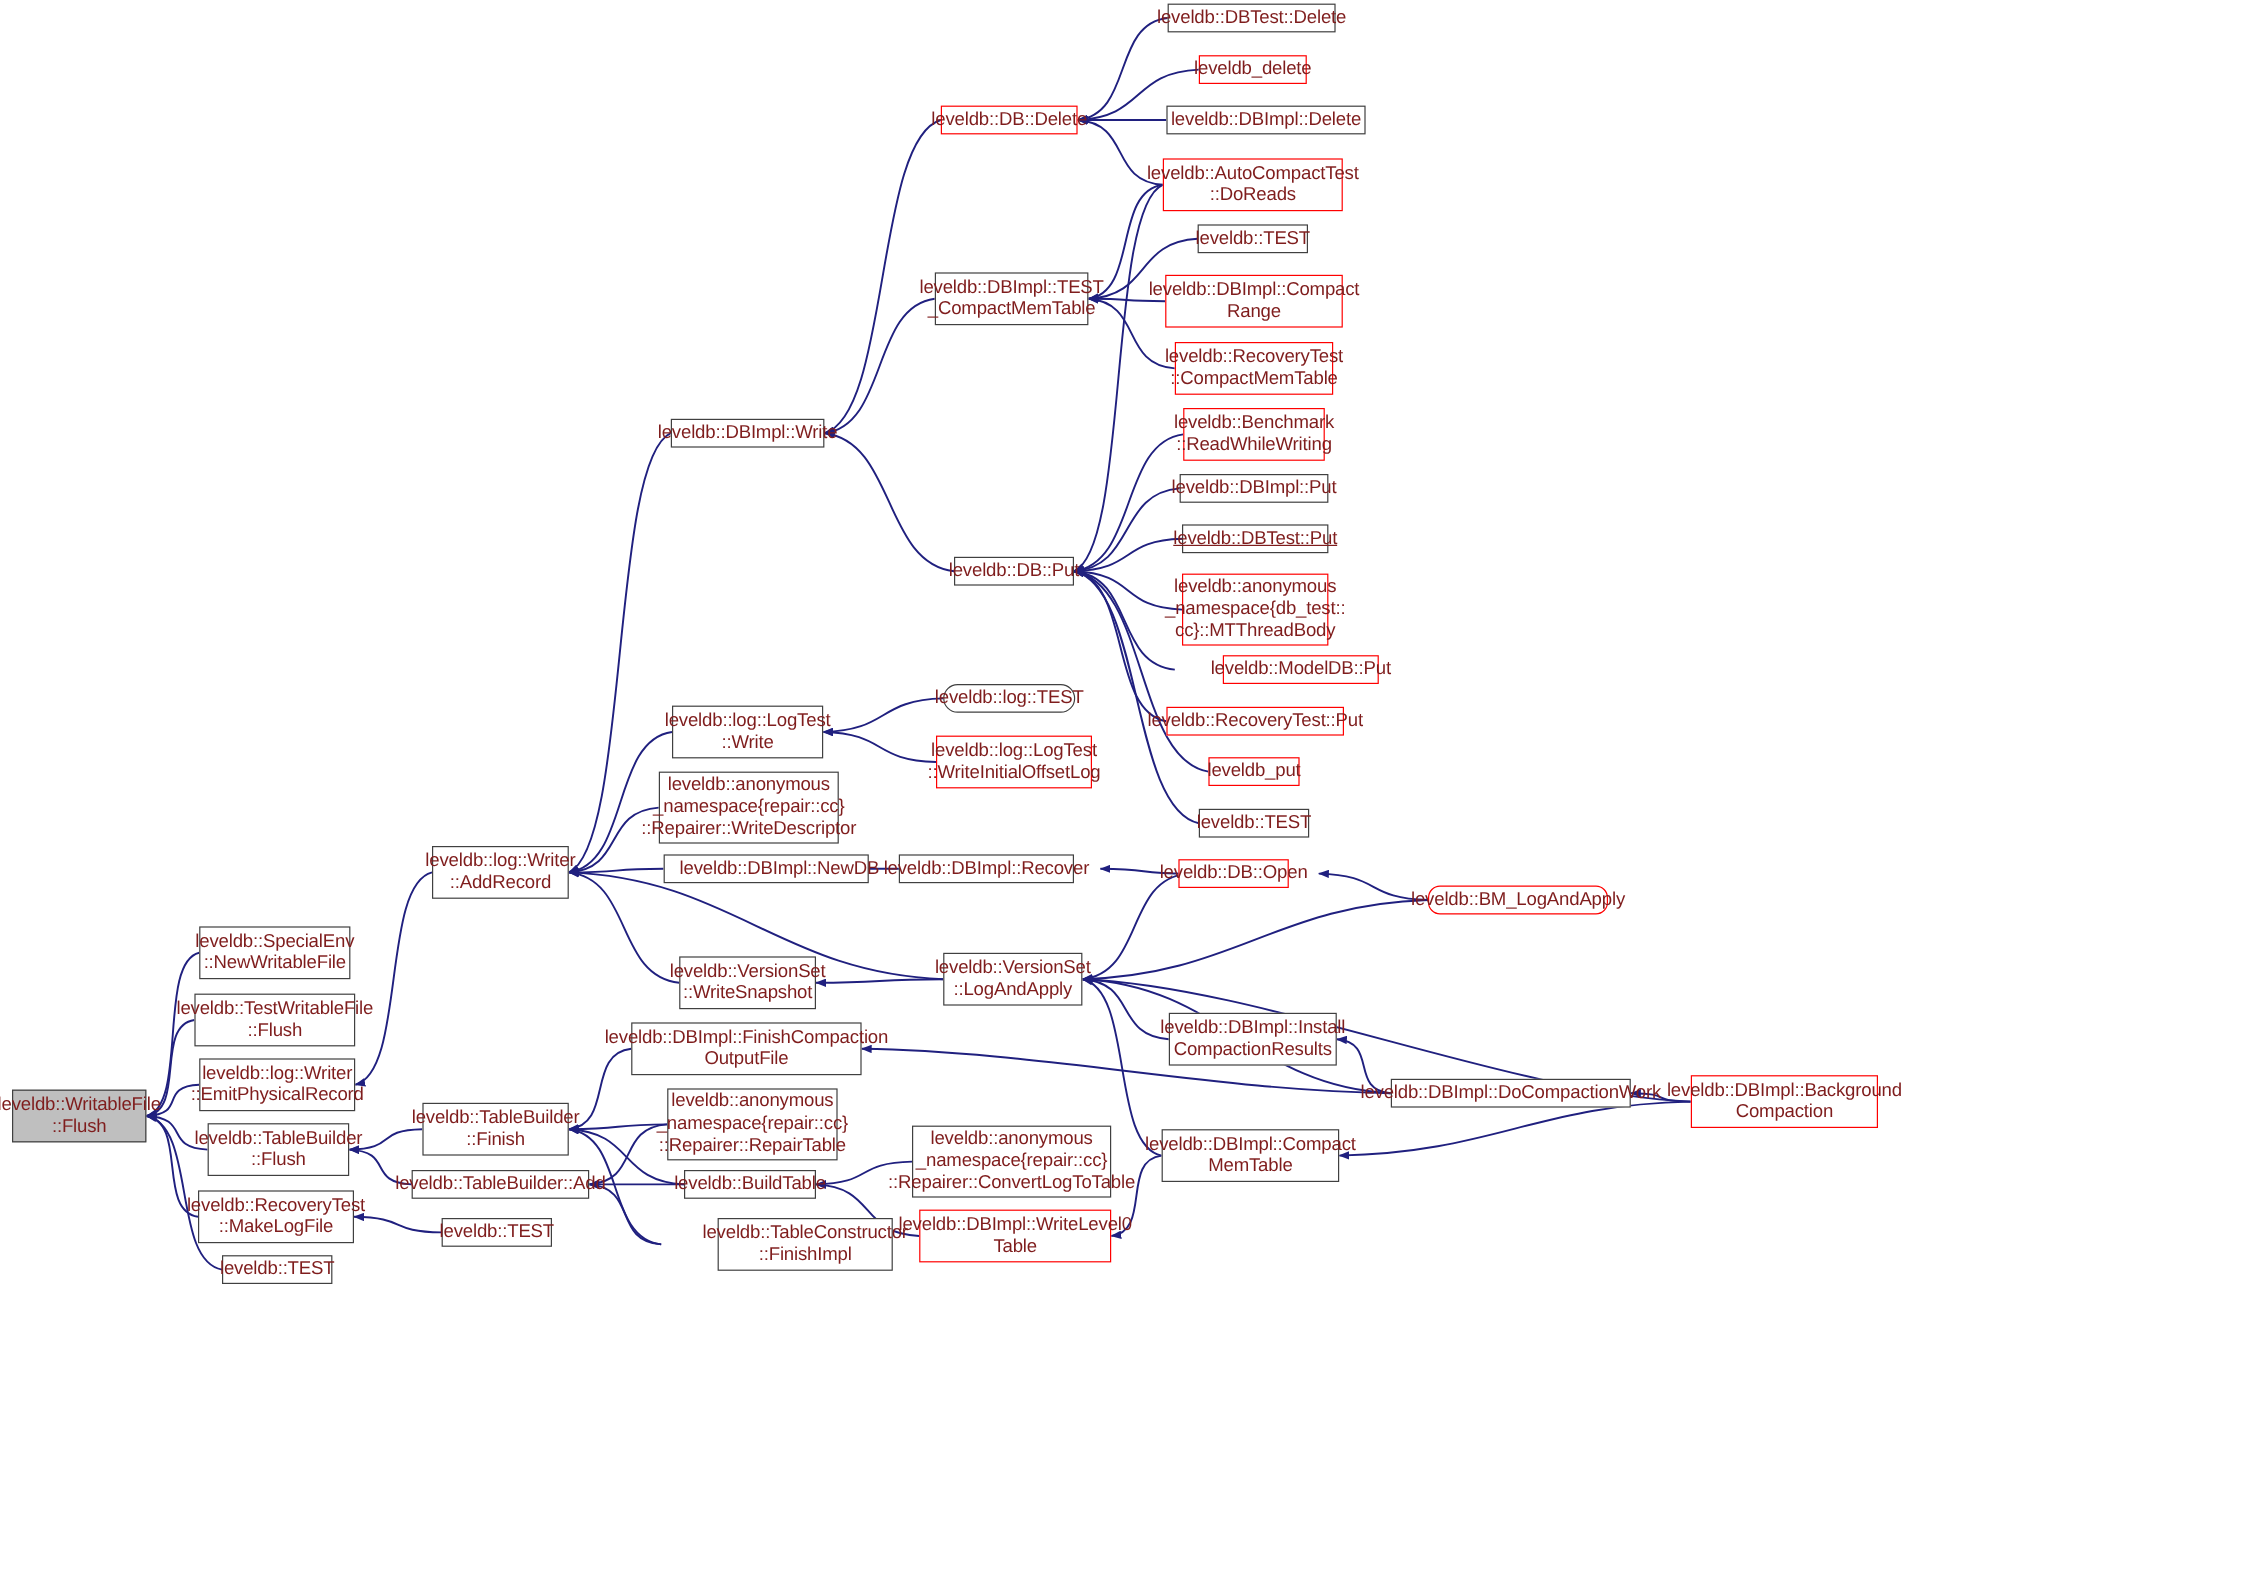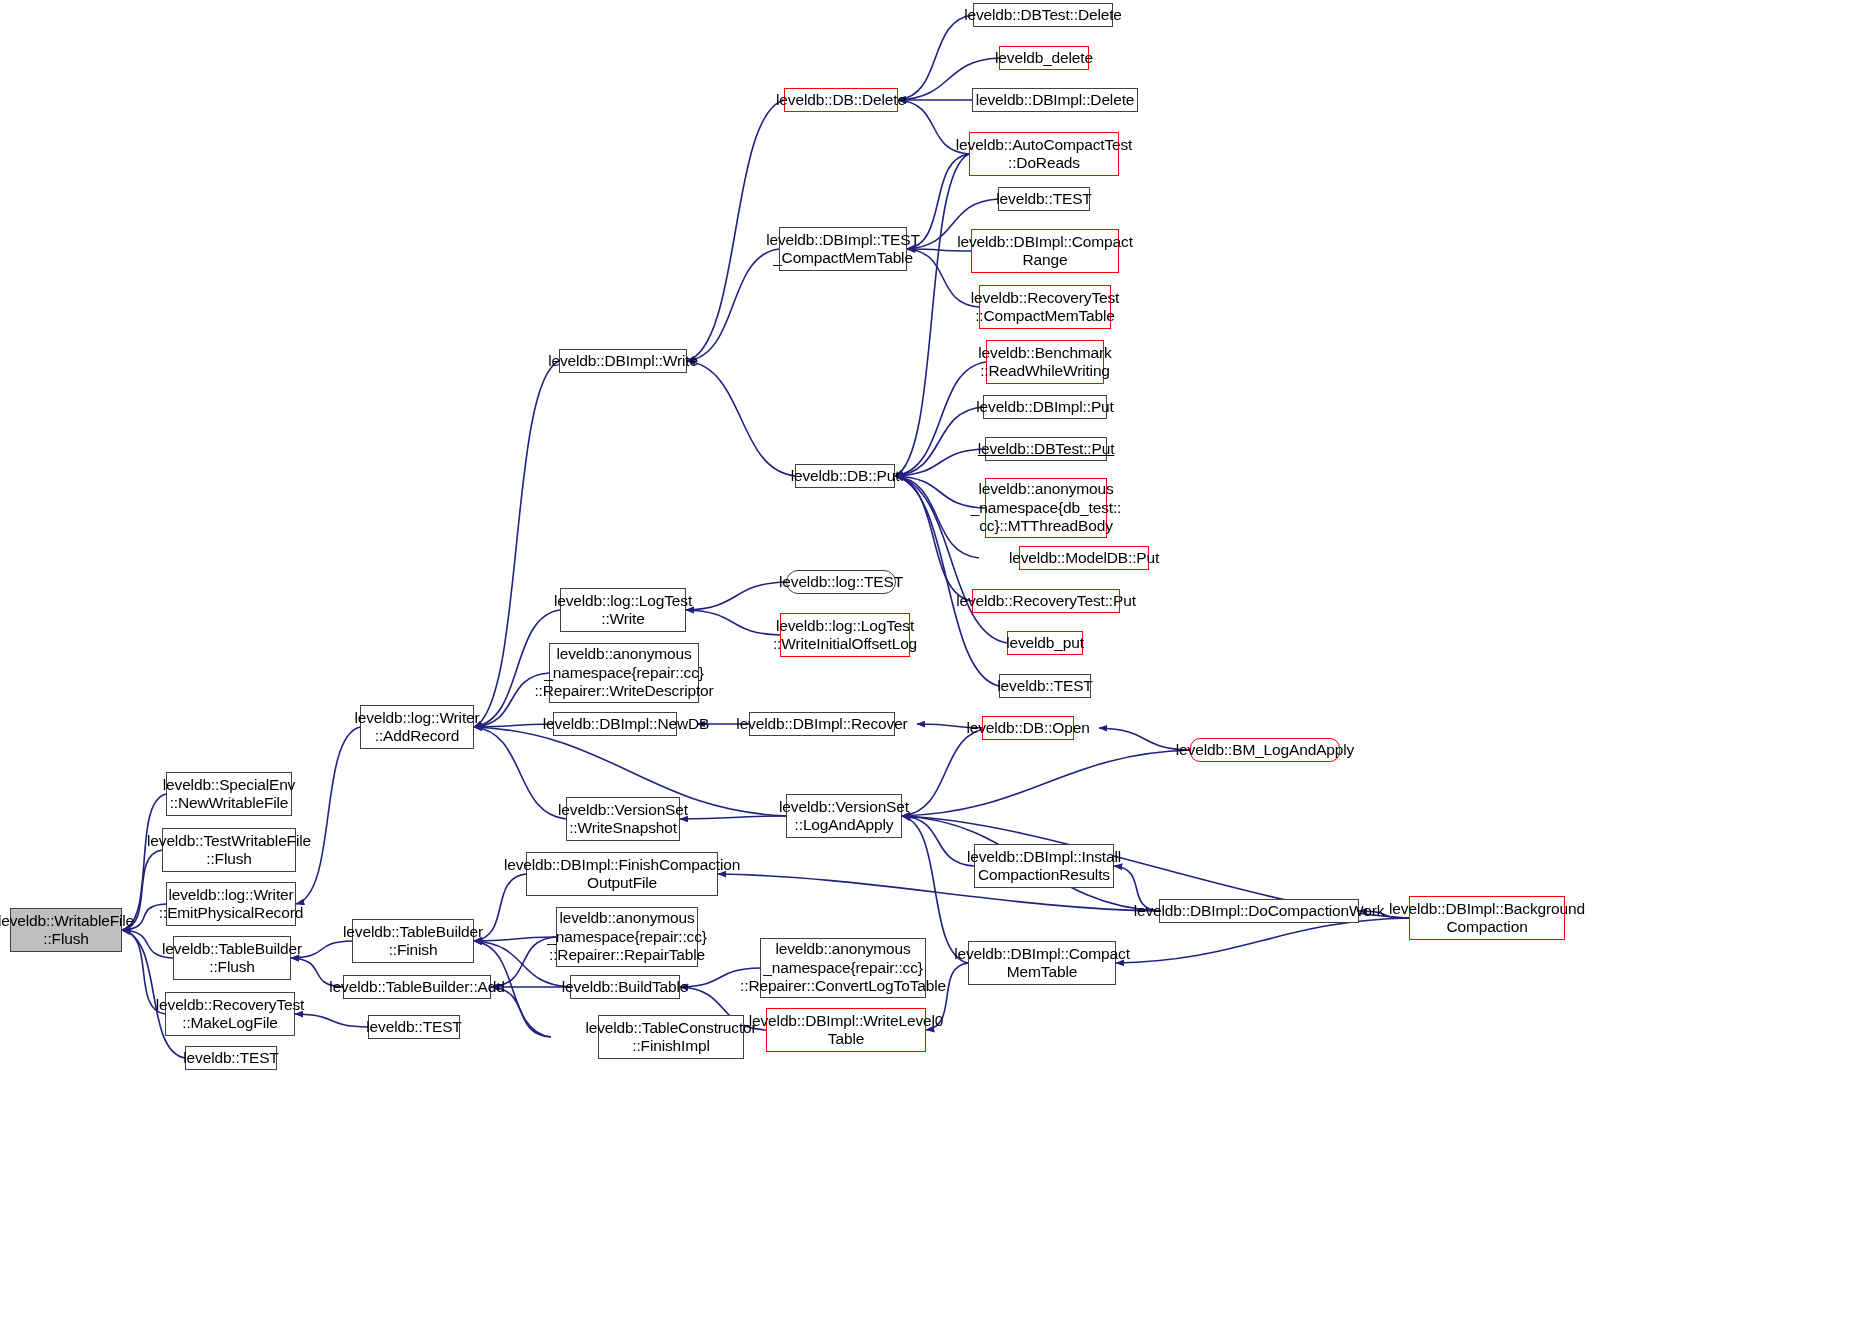--- a/index.html
+++ b/index.html
@@ -26,21 +26,21 @@
   }
   .node {
     position: absolute;
     box-sizing: border-box;
     display: flex;
     align-items: center;
     justify-content: center;
     text-align: center;
     background: #ffffff;
     border: 1px solid #404040;
-    color: #000000;
+    color: #7f1d1d;
     font-size: 15.5px;
     line-height: 18.5px;
     letter-spacing: -0.15px;
     white-space: pre-line;
     padding: 0 3px;
     z-index: 2;
   }
   .node.red {
     border-color: #ff0000;
   }
@@ -142,21 +142,21 @@
     <div class="node" style="left: 352px; top: 919px; width: 122px; height: 44px;">leveldb::TableBuilder
 ::Finish</div>
     <div class="node" style="left: 343px; top: 975px; width: 148px; height: 24px;">leveldb::TableBuilder::Add</div>
     <div class="node" style="left: 368px; top: 1015px; width: 92px; height: 24px;">leveldb::TEST</div>
     <div class="node" style="left: 559px; top: 349px; width: 128px; height: 24px;">leveldb::DBImpl::Write</div>
     <div class="node" style="left: 560px; top: 588px; width: 126px; height: 44px;">leveldb::log::LogTest
 ::Write</div>
     <div class="node" style="left: 549px; top: 643px; width: 150px; height: 60px;">leveldb::anonymous
 _namespace{repair::cc}
 ::Repairer::WriteDescriptor</div>
-    <div class="node" style="left: 553px; top: 712px; width: 124px; height: 24px; padding-left: 25px;">leveldb::DBImpl::NewDB</div>
+    <div class="node" style="left: 553px; top: 712px; width: 171px; height: 24px; padding-left: 25px;">leveldb::DBImpl::NewDB</div>
     <div class="node" style="left: 566px; top: 797px; width: 114px; height: 44px;">leveldb::VersionSet
 ::WriteSnapshot</div>
     <div class="node" style="left: 526px; top: 852px; width: 192px; height: 44px;">leveldb::DBImpl::FinishCompaction
 OutputFile</div>
     <div class="node" style="left: 556px; top: 907px; width: 142px; height: 60px;">leveldb::anonymous
 _namespace{repair::cc}
 ::Repairer::RepairTable</div>
     <div class="node" style="left: 570px; top: 975px; width: 110px; height: 24px;">leveldb::BuildTable</div>
     <div class="node" style="left: 551px; top: 1015px; width: 146px; height: 44px; margin-left: 47px;">leveldb::TableConstructor
 ::FinishImpl</div>

